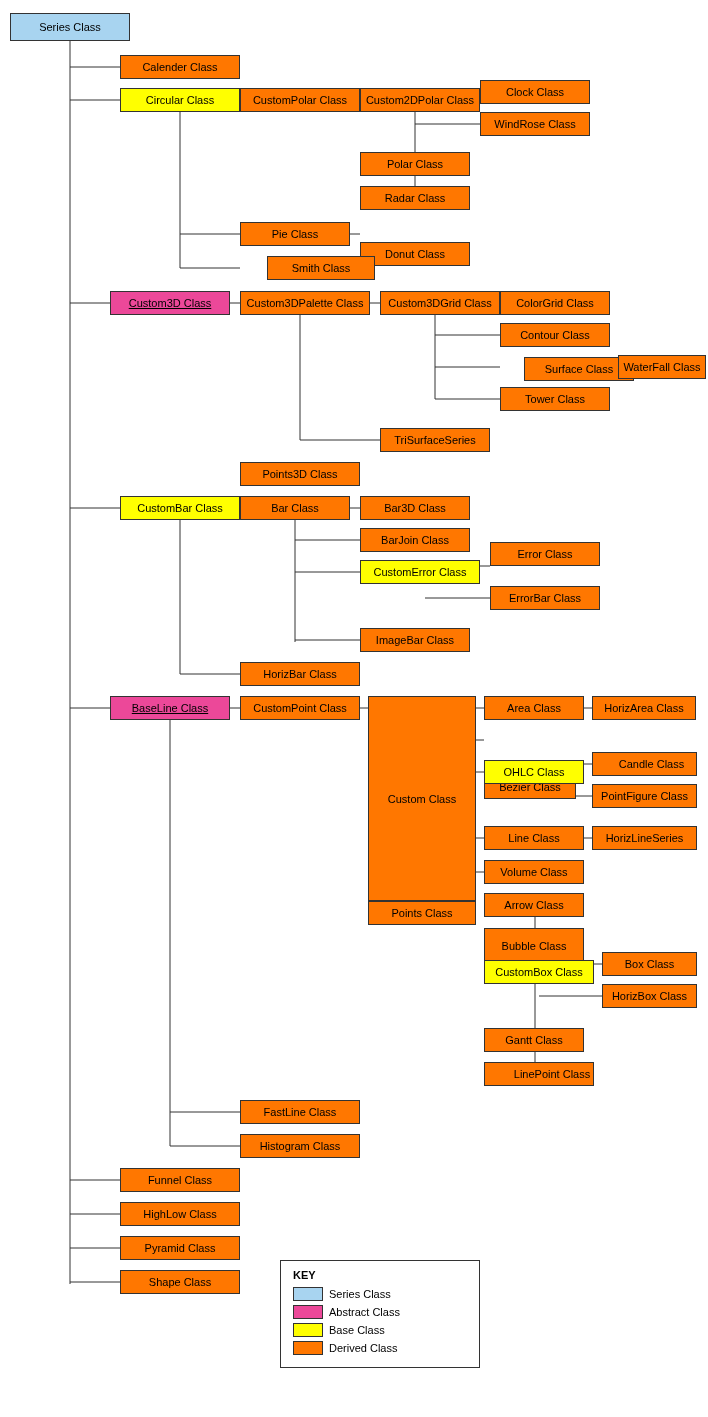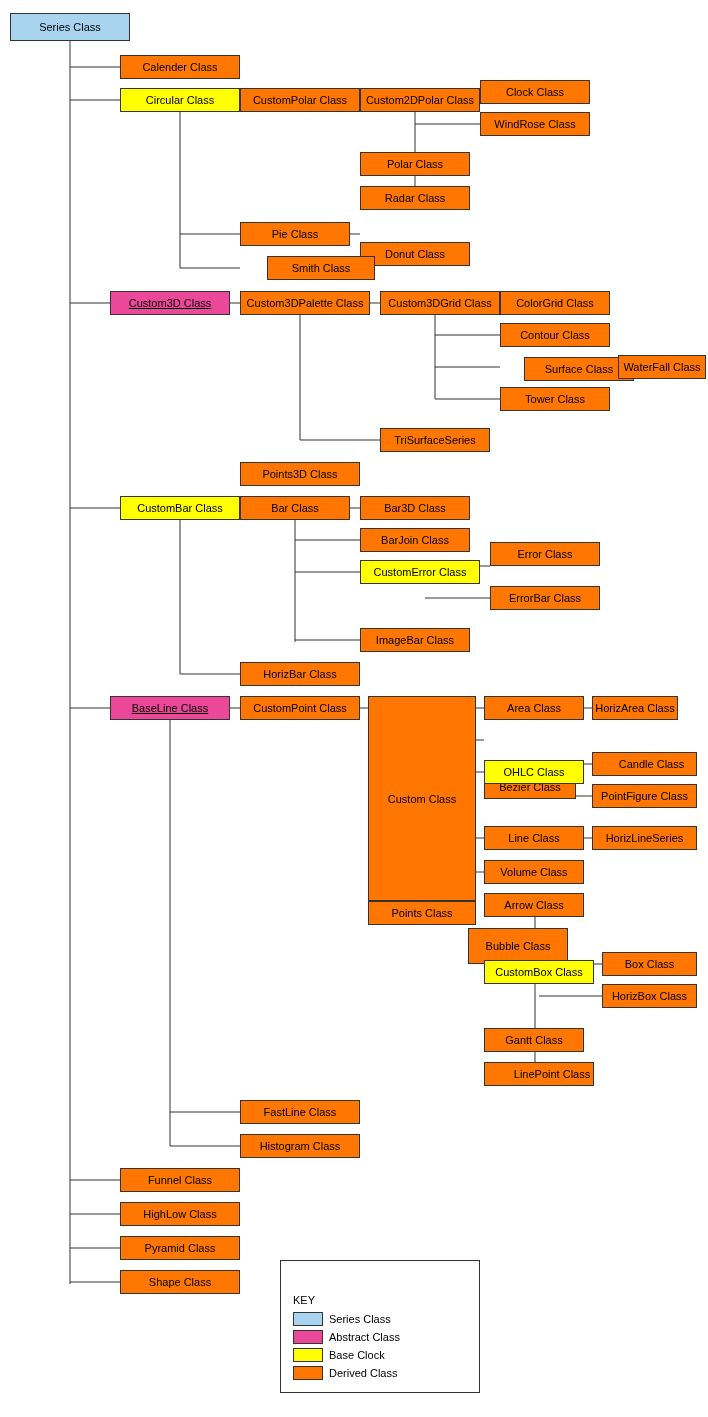--- a/index.html
+++ b/index.html
@@ -54,21 +54,21 @@
     
     .key-box {
       position: absolute;
       border: 1px solid #333;
       background: #fff;
       padding: 8px 12px;
       left: 280px;
       top: 1260px;
       width: 200px;
     }
-    .key-title { font-weight: normal; margin-bottom: 6px; margin-top: 25px; }
+    .key-title { font-weight: bold; margin-bottom: 6px; }
     .key-row { display: flex; align-items: center; margin-bottom: 4px; }
     .key-swatch {
       width: 30px;
       height: 14px;
       border: 1px solid #333;
       margin-right: 6px;
       flex-shrink: 0;
     }
   </style>
 </head>
@@ -225,31 +225,31 @@
       <div class="node derived" style="left: 360px; top: 528px; width: 110px; height: 24px;">BarJoin Class</div>
       <div class="node base" style="left: 360px; top: 560px; width: 120px; height: 24px;">CustomError Class</div>
       <div class="node derived" style="left: 490px; top: 542px; width: 110px; height: 24px;">Error Class</div>
       <div class="node derived" style="left: 490px; top: 586px; width: 110px; height: 24px;">ErrorBar Class</div>
       <div class="node derived" style="left: 360px; top: 628px; width: 110px; height: 24px;">ImageBar Class</div>
       <div class="node derived" style="left: 240px; top: 662px; width: 120px; height: 24px;">HorizBar Class</div>
       <div class="node abstract" style="left: 110px; top: 696px; width: 120px; height: 24px;">BaseLine Class</div>
       <div class="node derived" style="left: 240px; top: 696px; width: 120px; height: 24px;">CustomPoint Class</div>
       <div class="node derived" style="left: 368px; top: 696px; width: 108px; height: 205px;">Custom Class</div>
       <div class="node derived" style="left: 484px; top: 696px; width: 100px; height: 24px;">Area Class</div>
-      <div class="node derived" style="left: 592px; top: 696px; width: 86px; height: 24px;">HorizArea Class</div>
+      <div class="node derived" style="left: 592px; top: 696px; width: 104px; height: 24px;">HorizArea Class</div>
       <div class="node derived" style="left: 484px; top: 728px; width: 92px; height: 24px; margin-top: 47px;">Bezier Class</div>
       <div class="node base" style="left: 484px; top: 760px; width: 100px; height: 24px;">OHLC Class</div>
       <div class="node derived" style="left: 592px; top: 752px; width: 105px; height: 24px; padding-left: 20px;">Candle Class</div>
       <div class="node derived" style="left: 592px; top: 784px; width: 105px; height: 24px;">PointFigure Class</div>
       <div class="node derived" style="left: 484px; top: 826px; width: 100px; height: 24px;">Line Class</div>
       <div class="node derived" style="left: 592px; top: 826px; width: 105px; height: 24px;">HorizLineSeries</div>
       <div class="node derived" style="left: 484px; top: 860px; width: 100px; height: 24px;">Volume Class</div>
       <div class="node derived" style="left: 368px; top: 901px; width: 108px; height: 24px;">Points Class</div>
       <div class="node derived" style="left: 484px; top: 893px; width: 100px; height: 24px;">Arrow Class</div>
-      <div class="node derived" style="left: 468px; top: 928px; width: 100px; height: 36px;">Bubble Class</div>
+      <div class="node derived" style="left: 484px; top: 928px; width: 100px; height: 36px;">Bubble Class</div>
       <div class="node base" style="left: 484px; top: 960px; width: 110px; height: 24px;">CustomBox Class</div>
       <div class="node derived" style="left: 602px; top: 952px; width: 95px; height: 24px;">Box Class</div>
       <div class="node derived" style="left: 602px; top: 984px; width: 95px; height: 24px;">HorizBox Class</div>
       <div class="node derived" style="left: 484px; top: 1028px; width: 100px; height: 24px;">Gantt Class</div>
       <div class="node derived" style="left: 484px; top: 1062px; width: 110px; height: 24px; padding-left: 32px;">LinePoint Class</div>
       <div class="node derived" style="left: 240px; top: 1100px; width: 120px; height: 24px; text-align: right;">FastLine Class</div>
       <div class="node derived" style="left: 240px; top: 1134px; width: 120px; height: 24px;">Histogram Class</div>
       <div class="node derived" style="left: 120px; top: 1168px; width: 120px; height: 24px;">Funnel Class</div>
       <div class="node derived" style="left: 120px; top: 1202px; width: 120px; height: 24px;">HighLow Class</div>
       <div class="node derived" style="left: 120px; top: 1236px; width: 120px; height: 24px;">Pyramid Class</div>
@@ -261,20 +261,20 @@
     <div class="key-row">
       <div class="key-swatch series"></div>
       <span>Series Class</span>
     </div>
     <div class="key-row">
       <div class="key-swatch abstract"></div>
       <span>Abstract Class</span>
     </div>
     <div class="key-row">
       <div class="key-swatch base"></div>
-      <span>Base Clock</span>
+      <span>Base Class</span>
     </div>
     <div class="key-row">
       <div class="key-swatch derived"></div>
       <span>Derived Class</span>
     </div>
   </div>
 </div>
 
 </body></html>

